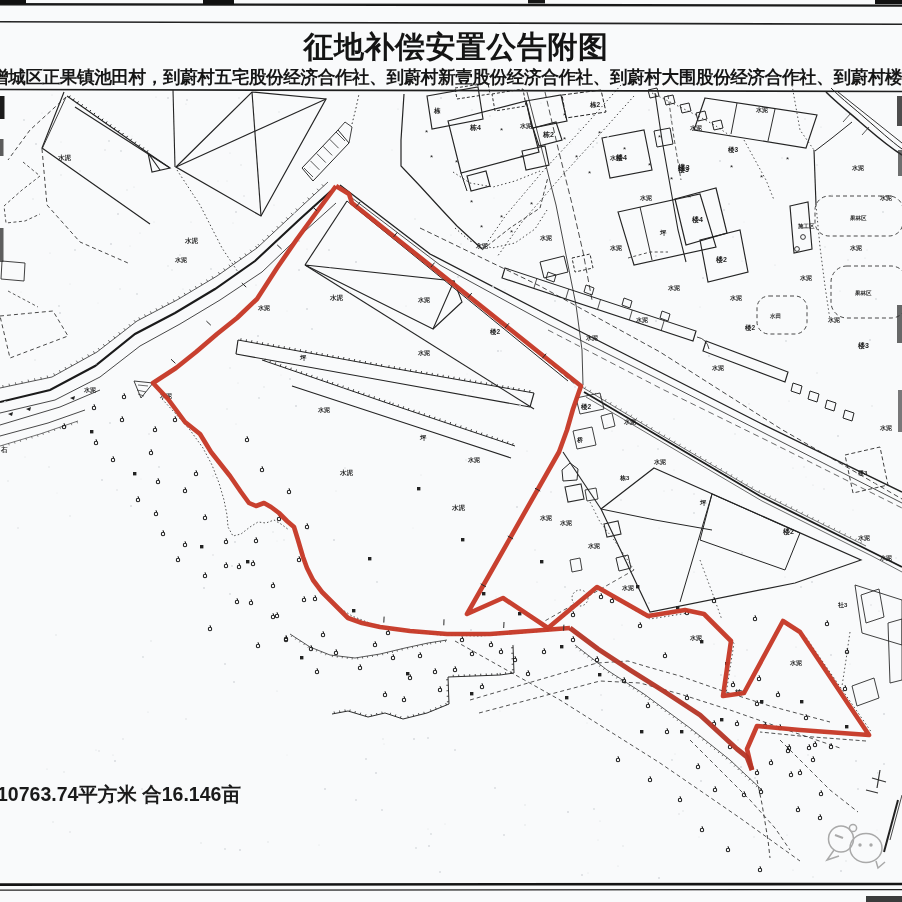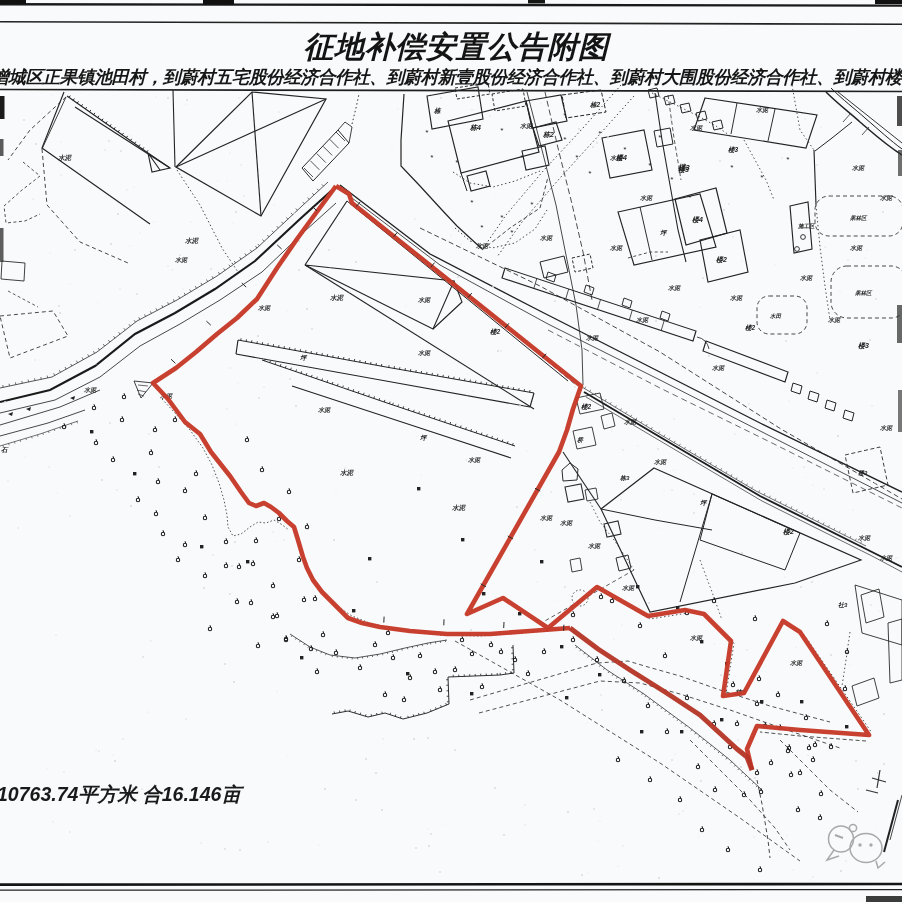--- a/index.html
+++ b/index.html
@@ -1,15 +1,15 @@
 <!DOCTYPE html>
 <html><head><meta charset="utf-8">
 <style>
   html,body{margin:0;padding:0;background:#ffffff;}
-  #page{width:902px;height:902px;position:relative;overflow:hidden;background:#c4b5fd;font-style:italic;}
+  #page{width:902px;height:902px;position:relative;overflow:hidden;background:#c4b5fd;}
 </style></head>
 <body>
 <div id="page">
 <svg width="902" height="902" viewBox="0 0 902 902">
 <rect x="0" y="0" width="902" height="902" fill="#f9fafb"></rect>
 <path d="M0,4.2 L902,5.6" stroke="#1a1a1a" stroke-width="2.4" fill="none"></path>
 <path d="M0,21.8 L902,24.2" stroke="#222" stroke-width="1.6" fill="none"></path>
 <rect x="0" y="0" width="26" height="4" fill="#111"></rect>
       <rect x="203" y="0" width="31" height="4.4" fill="#111"></rect>
       <rect x="528" y="0" width="17" height="3.4" fill="#161616"></rect>

